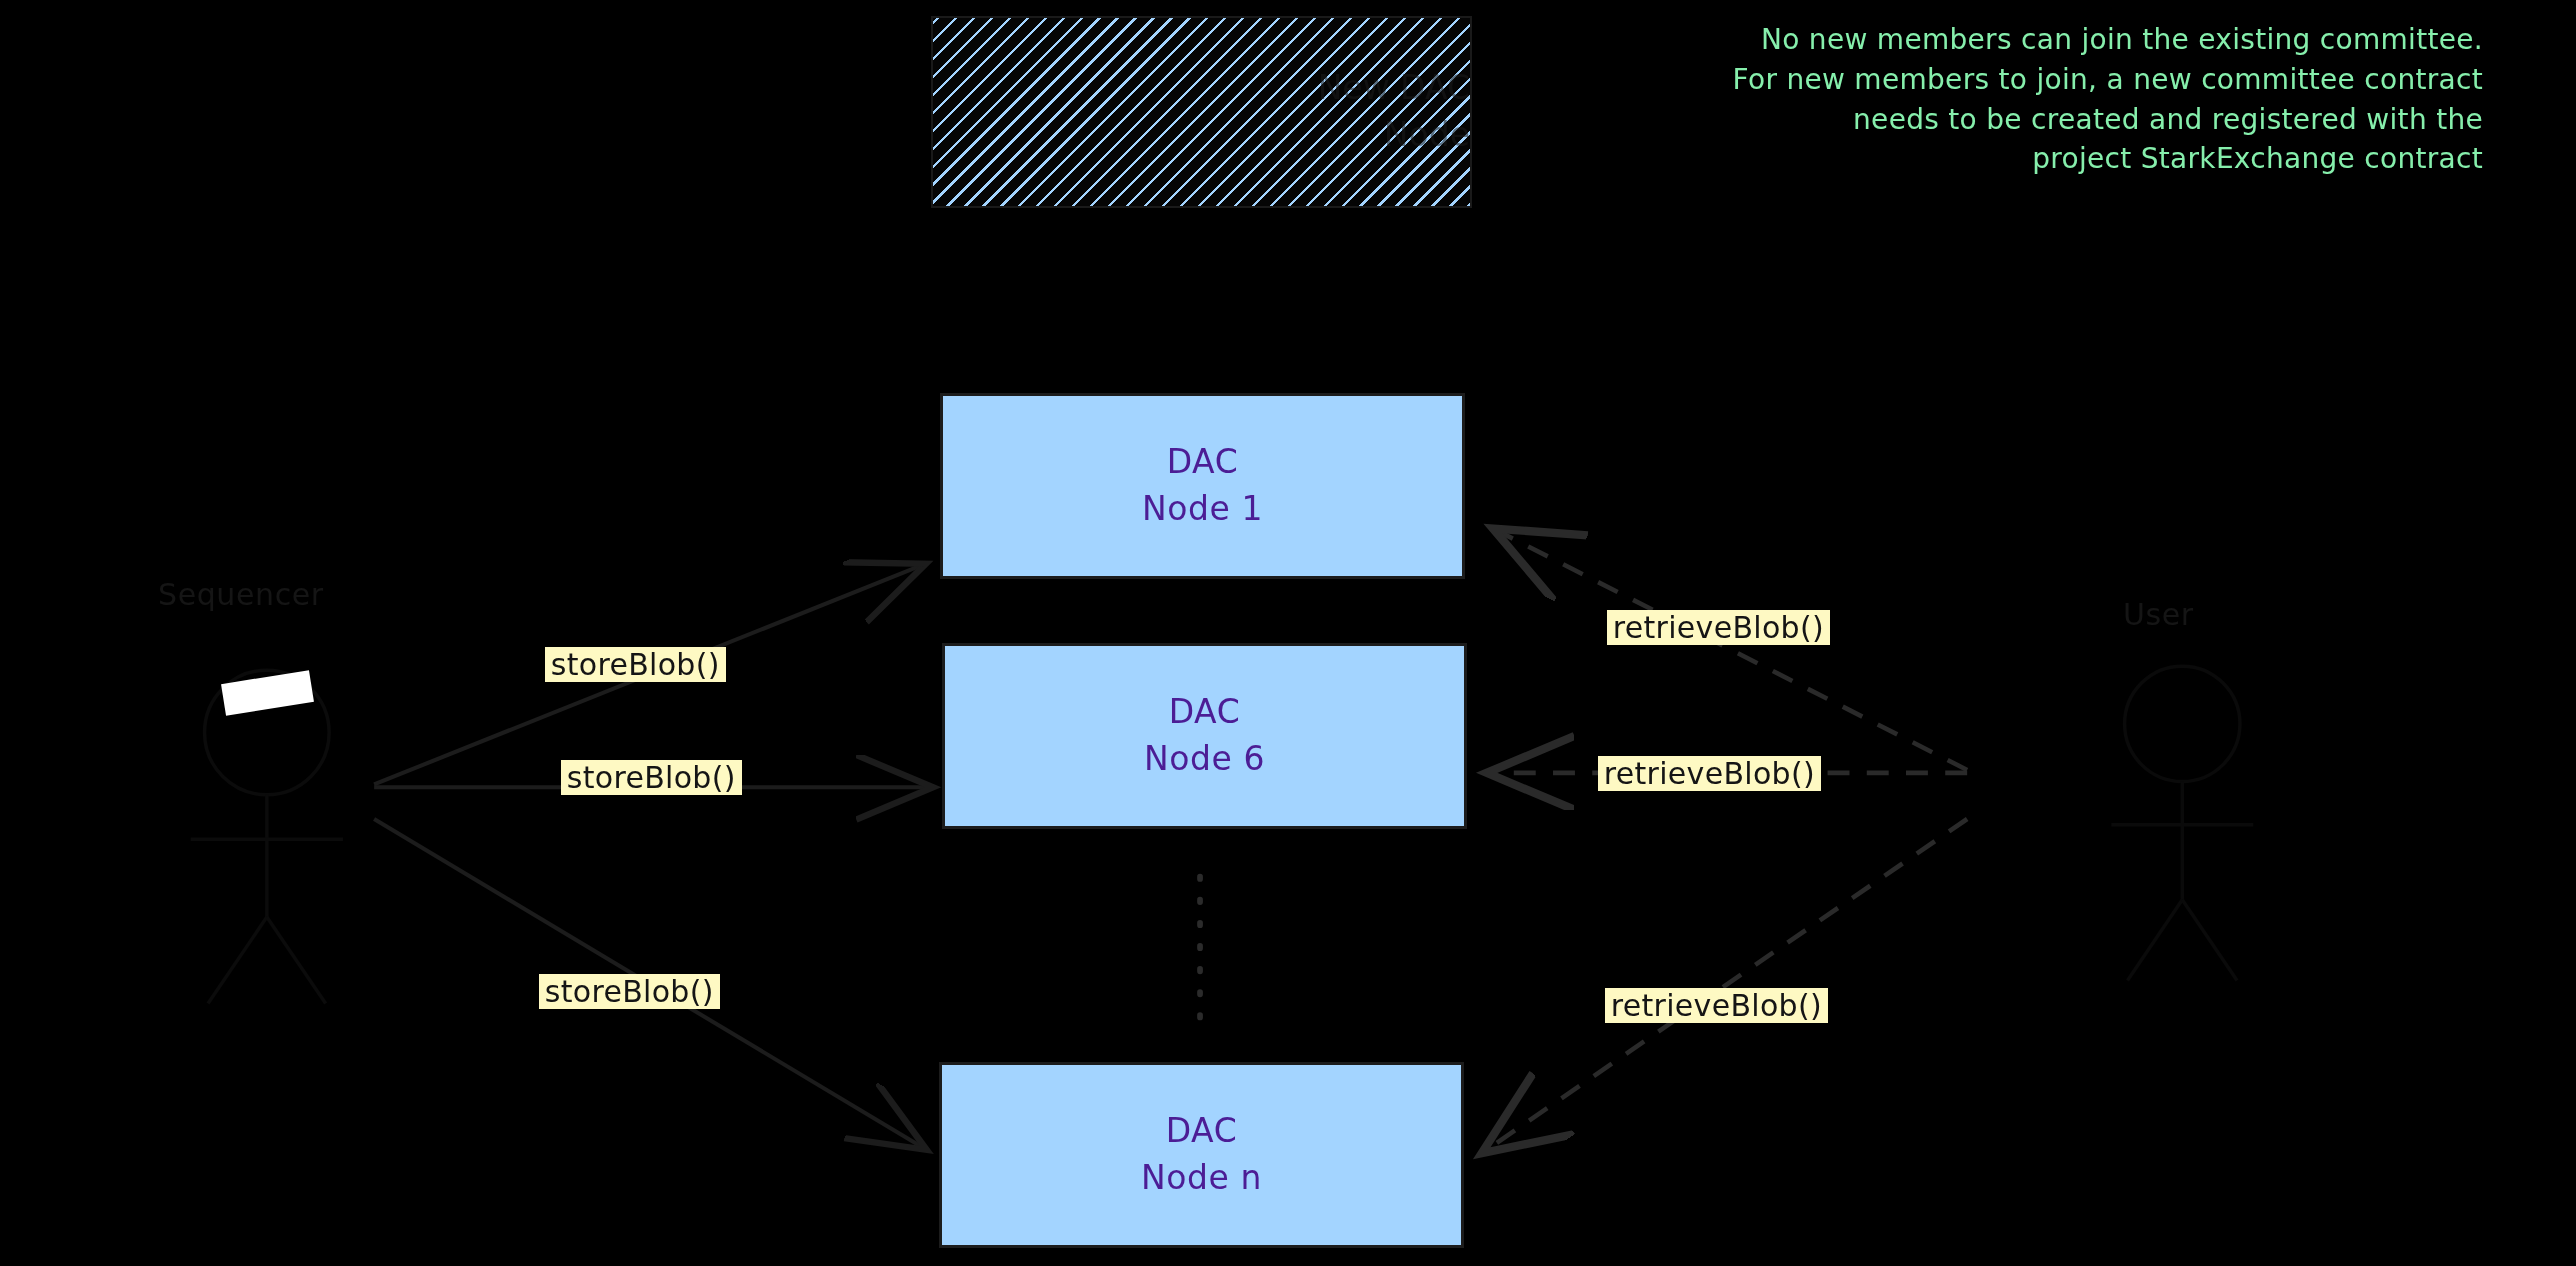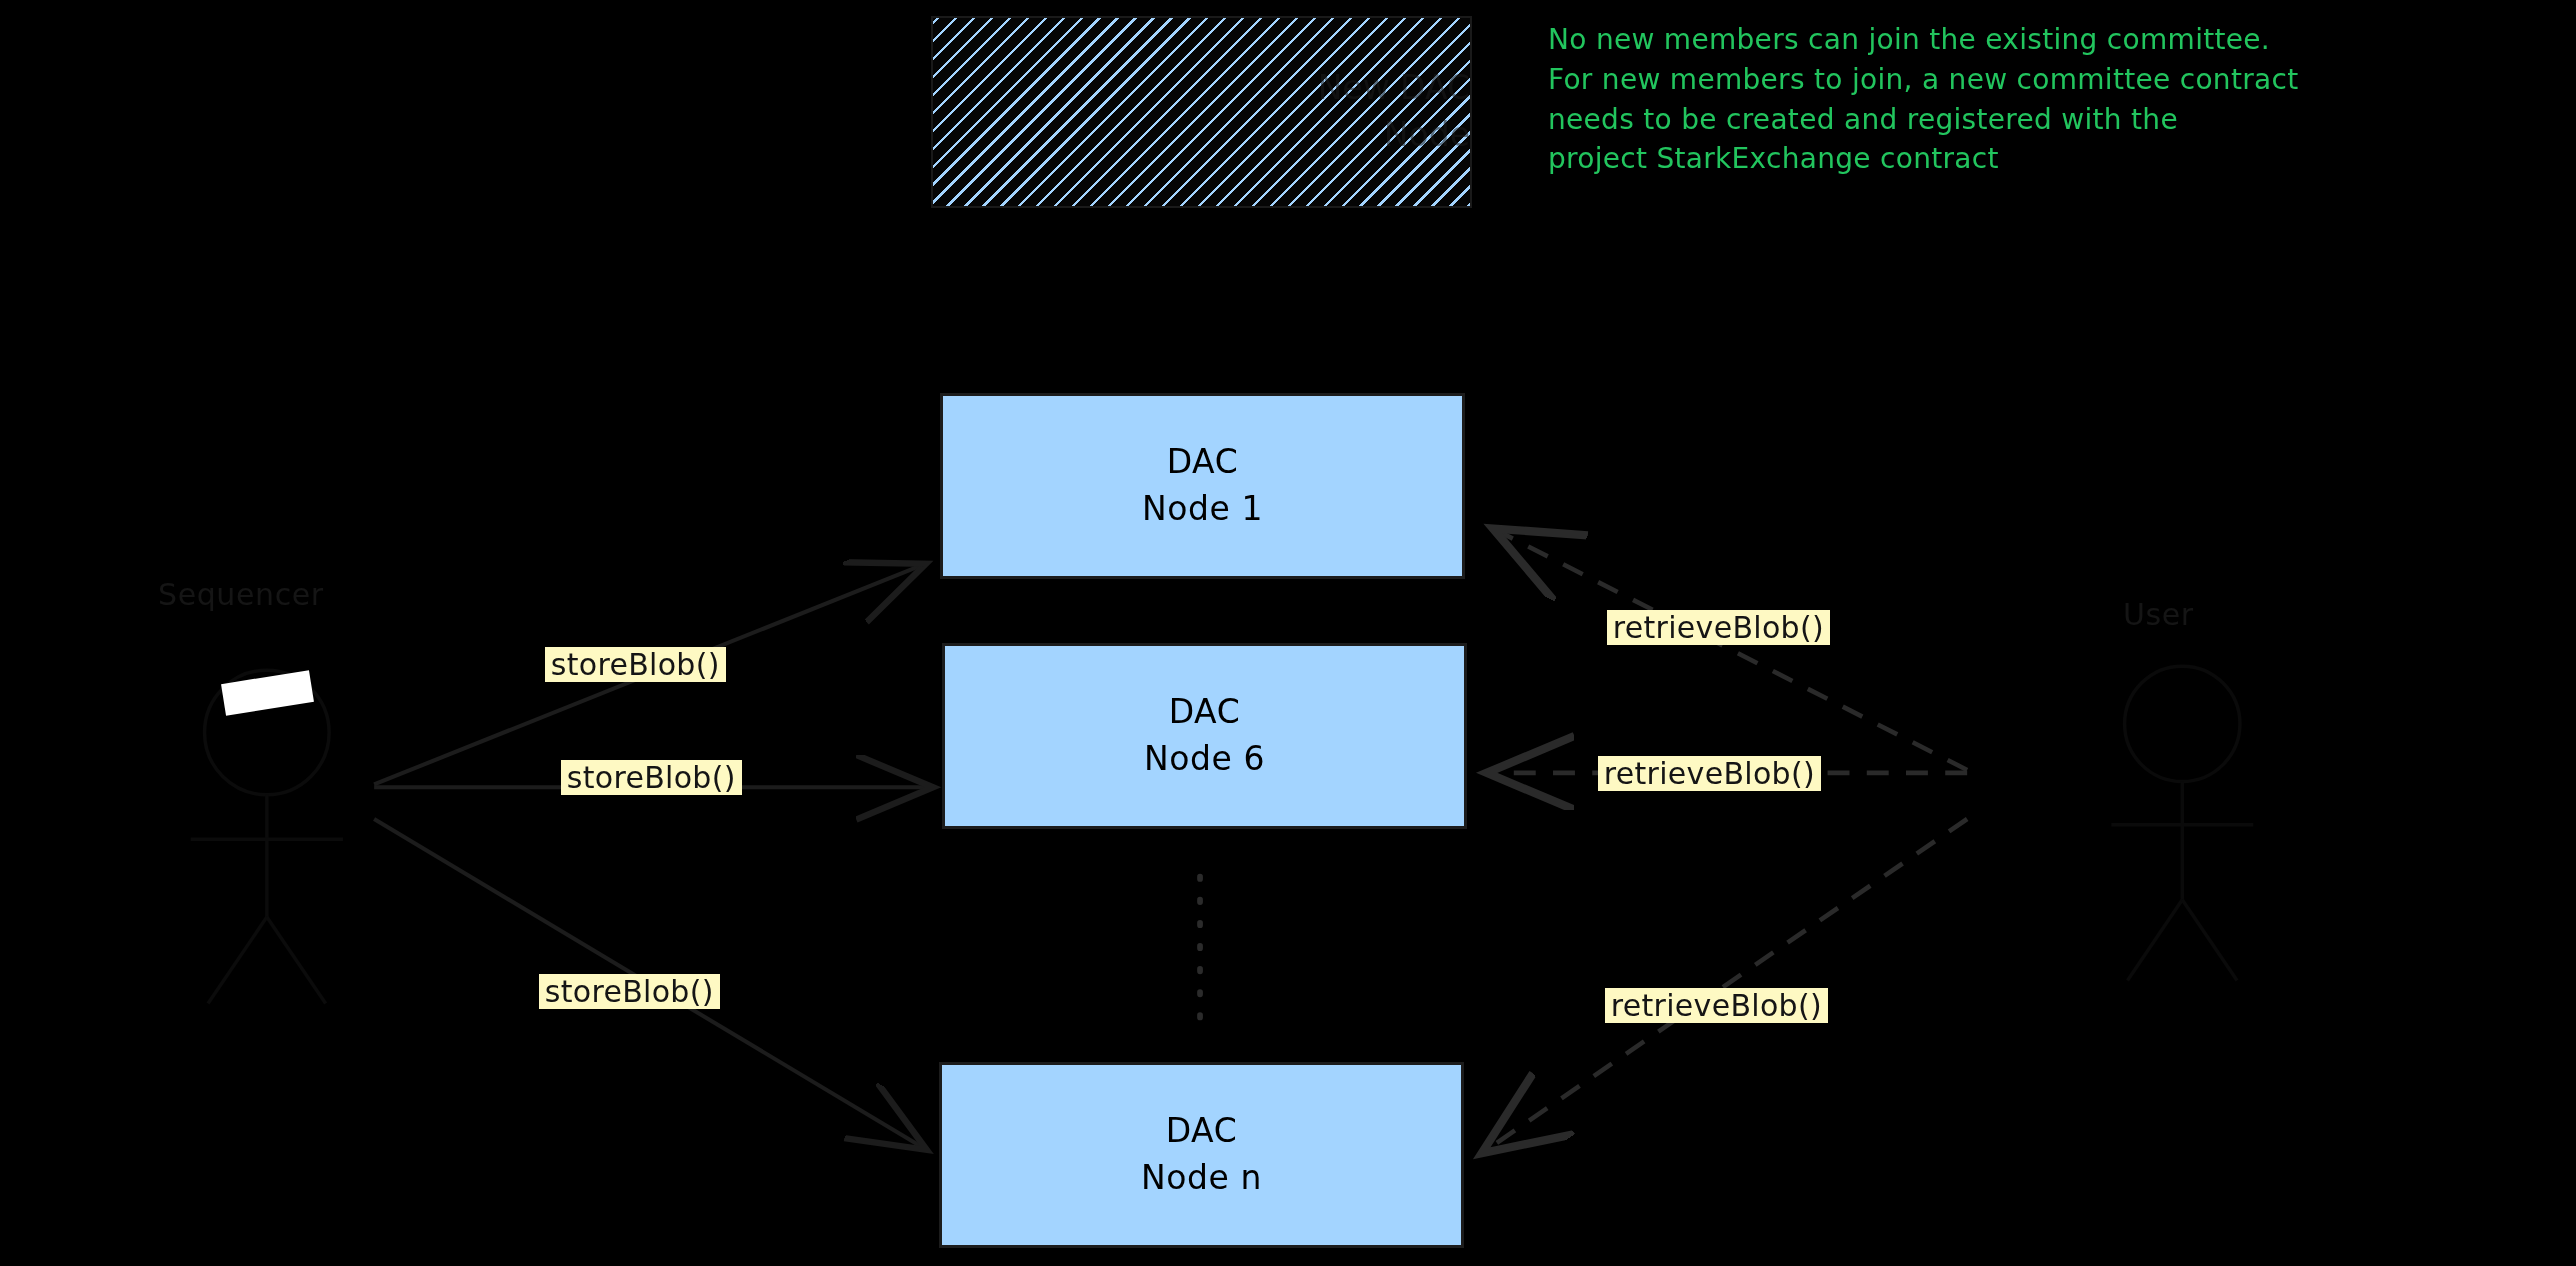--- a/index.html
+++ b/index.html
@@ -14,21 +14,21 @@
   .svg-layer{position:absolute;left:0;top:0;width:2576px;height:1266px;}
   .node-box{
     position:absolute;
     background:#a3d4ff;
     border:3.5px solid #1c1c1c;
     box-sizing:border-box;
     display:flex;
     flex-direction:column;
     align-items:center;
     justify-content:center;
-    color:#000000;
+    color:#4c1d95;
     font-size:33px;
     line-height:1.42;
     letter-spacing:0.6px;
   }
   .node-box .ln{display:block;white-space:nowrap;}
   .hatch-box{
     position:absolute;
     box-sizing:border-box;
     border:2.9px solid #1a1a1a;
     display:flex;
@@ -40,25 +40,26 @@
     line-height:1.42;
     background-color:#050505;
     background-image:repeating-linear-gradient(
         -45deg,
         #a3d4ff 0px, #a3d4ff 2.3px,
         rgba(0,0,0,0) 2.3px, rgba(0,0,0,0) 12.7px);
   }
   .hatch-box .ln{display:block;white-space:nowrap;opacity:.55;}
   .note{
     position:absolute;
-    color:#22c55e;
+    color:#86efac;
     font-size:28px;
     line-height:1.42;
     white-space:pre-line;
     letter-spacing:0.3px;
+    text-align:right;
   }
   .actor-label{
     position:absolute;
     color:#151515;
     font-size:30px;
     white-space:nowrap;
     letter-spacing:0.6px;
   }
   .edge-label{
     position:absolute;

